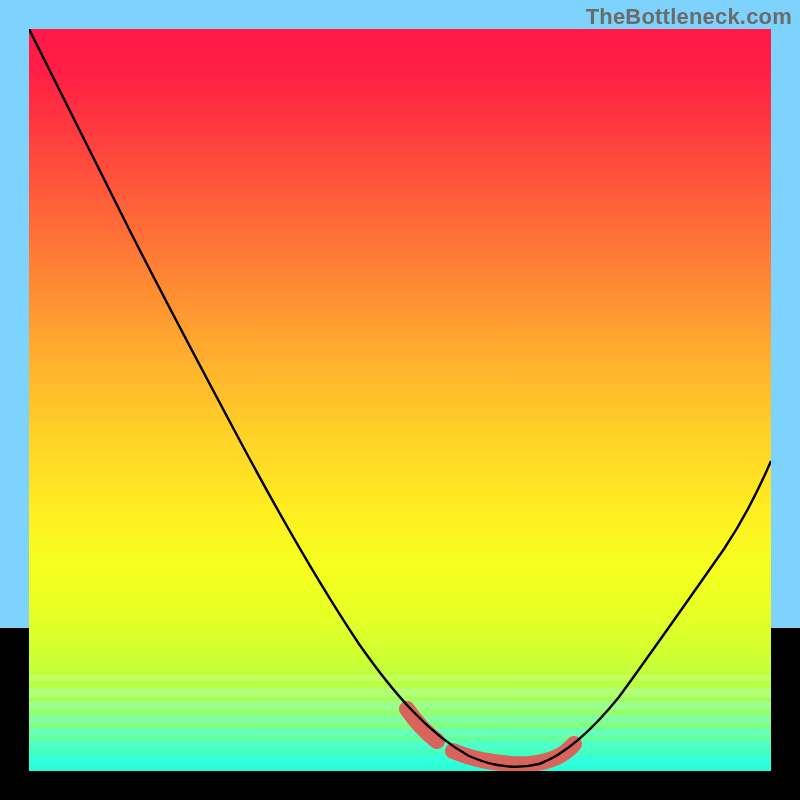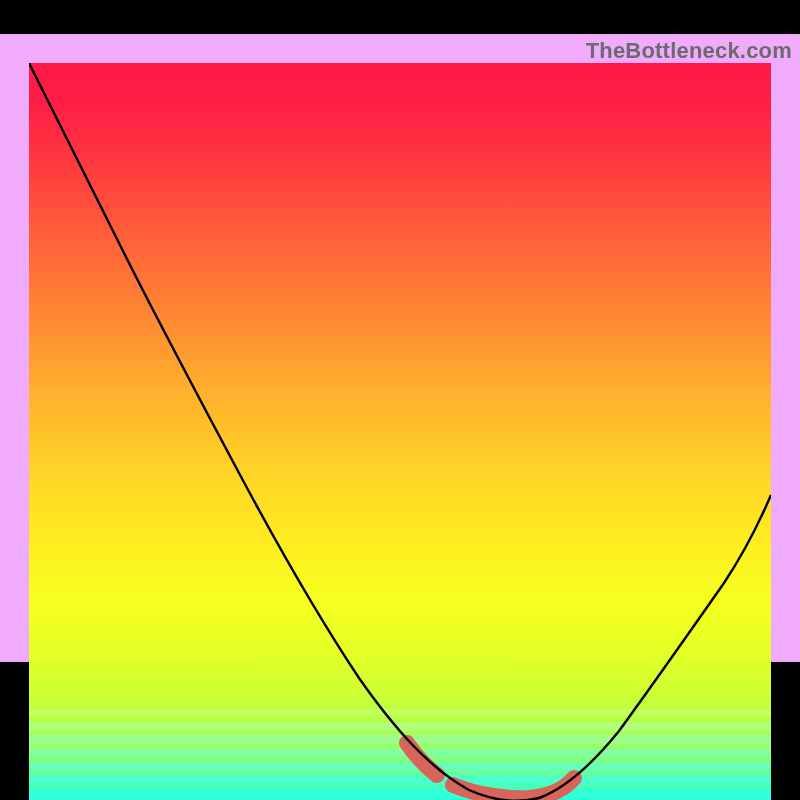--- a/index.html
+++ b/index.html
@@ -7,22 +7,21 @@
     padding: 0;
     width: 800px;
     height: 800px;
     background: #000;
     overflow: hidden;
   }
   .stage {
     position: relative;
     width: 800px;
     height: 628px;
-    background: #f0abfc;
-    margin-top: 34px;
+    background: #7dd3fc;
   }
   .plot {
     position: absolute;
     left: 29px;
     top: 29px;
     width: 742px;
     height: 742px;
     background: linear-gradient(to bottom,
       #ff1848 0%,
       #ff1f45 6%,

